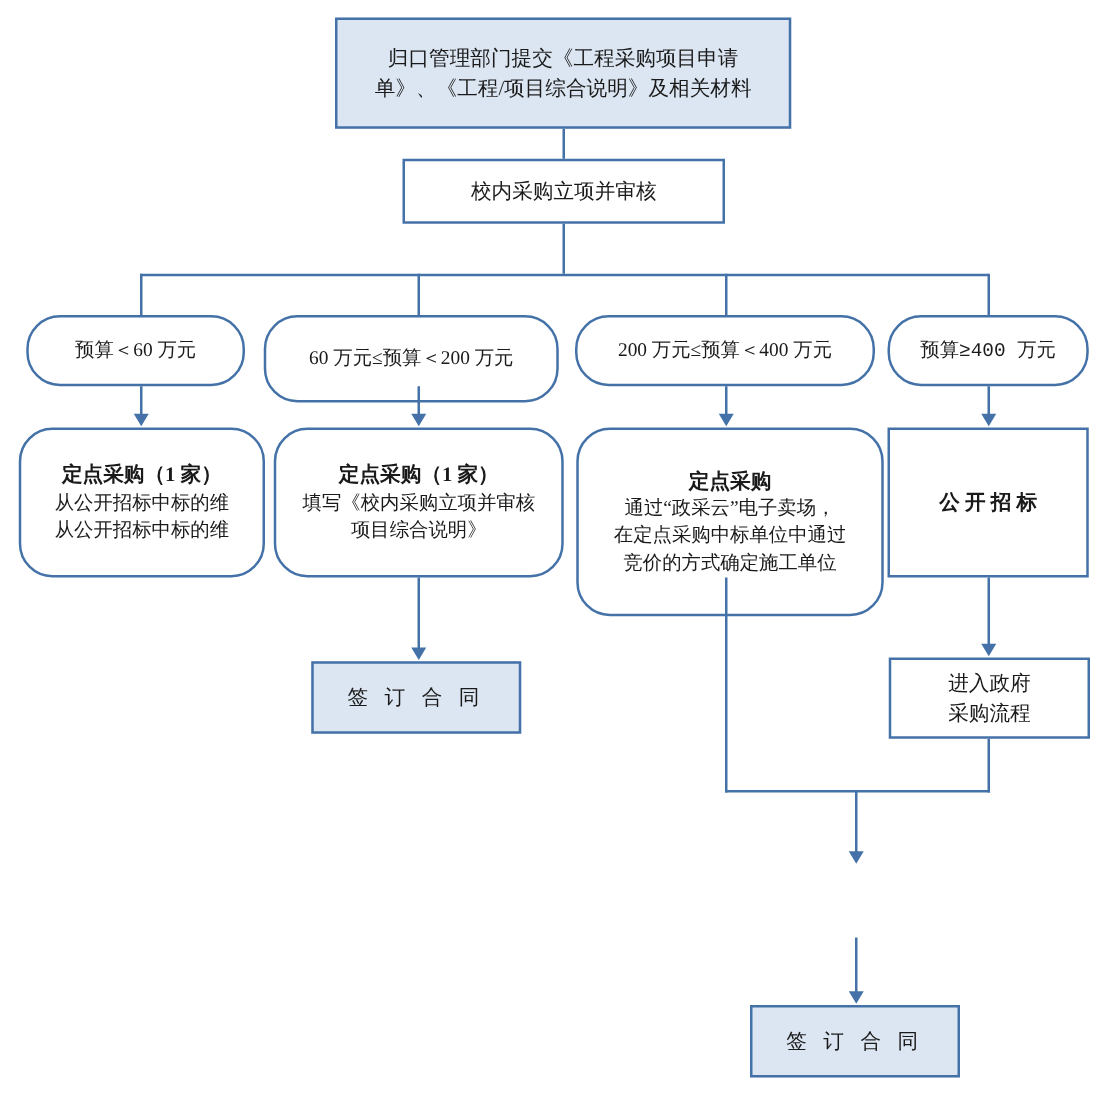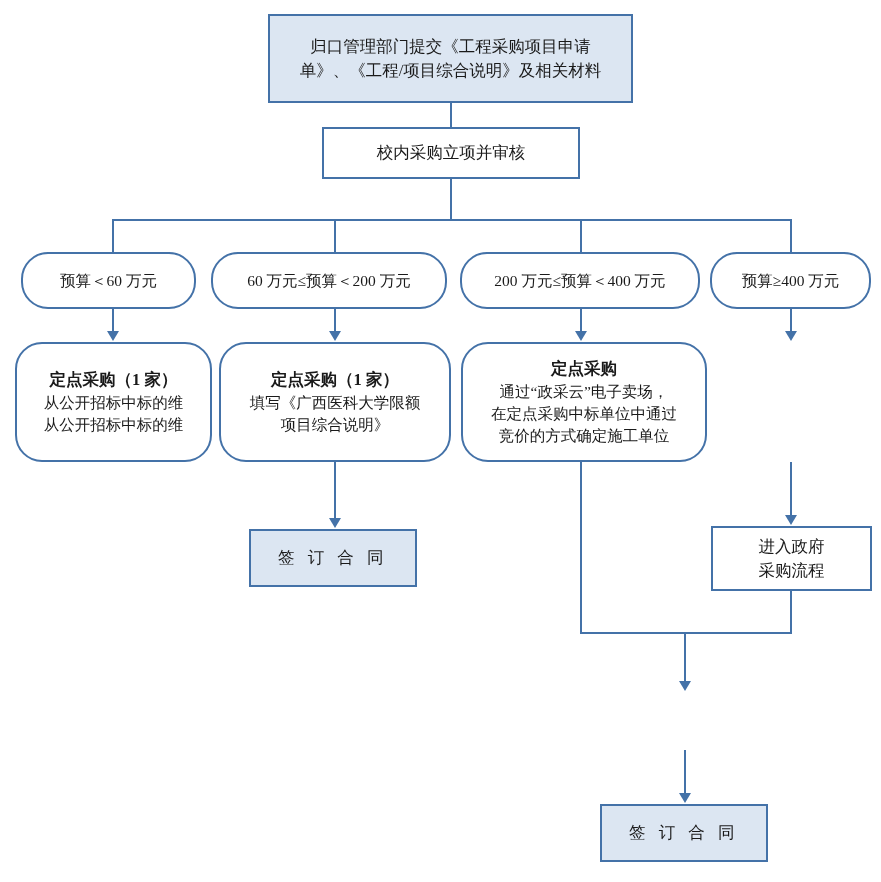--- a/index.html
+++ b/index.html
@@ -70,51 +70,54 @@
   </div>
 
   <div class="node t16" style="left:322px; top:127px; width:258px; height:52px;">
     <span class="ln">校内采购立项并审核</span>
   </div>
 
   <div class="node t15" style="left:21px; top:252px; width:175px; height:57px;">
     <span class="ln">预算＜60 万元</span>
   </div>
 
-  <div class="node t15" style="left:211px; top:252px; width:236px; height:57px;">
+  <div class="node t15" style="left:211px; top:252px; width:236px; height:70px;">
     <span class="ln">60 万元≤预算＜200 万元</span>
   </div>
 
   <div class="node t15" style="left:460px; top:252px; width:240px; height:57px;">
     <span class="ln">200 万元≤预算＜400 万元</span>
   </div>
 
-  <div class="node t15" style="left:710px; top:252px; width:161px; height:57px;">
+  <div class="node t15" style="left:710px; top:252px; width:161px; height:57px;font-family:Liberation Mono, monospace;">
     <span class="ln">预算≥400 万元</span>
   </div>
 
   <div class="node t15" style="left:15px; top:342px; width:197px; height:120px;">
     <span class="ln bold t16">定点采购（1 家）</span>
     <span class="ln">从公开招标中标的维</span>
     <span class="ln">从公开招标中标的维</span>
   </div>
 
   <div class="node t15" style="left:219px; top:342px; width:232px; height:120px;">
     <span class="ln bold t16">定点采购（1 家）</span>
-    <span class="ln">填写《广西医科大学限额</span>
+    <span class="ln">填写《校内采购立项并审核</span>
     <span class="ln">项目综合说明》</span>
   </div>
 
-  <div class="node t15" style="left:461px; top:342px; width:246px; height:120px;">
+  <div class="node t15" style="left:461px; top:342px; width:246px; height:151px;">
     <span class="ln bold t16">定点采购</span>
     <span class="ln">通过“政采云”电子卖场，</span>
     <span class="ln">在定点采购中标单位中通过</span>
     <span class="ln">竞价的方式确定施工单位</span>
   </div>
 
+  <div class="node t16" style="left:710px; top:342px; width:161px; height:120px;">
+    <span class="ln bold">公 开 招 标</span>
+  </div>
 
   <div class="node filled t16 wide" style="left:249px; top:529px; width:168px; height:58px;">
     <span class="ln">签 订 合 同</span>
   </div>
 
   <div class="node t16" style="left:711px; top:526px; width:161px; height:65px;">
     <span class="ln">进入政府</span>
     <span class="ln">采购流程</span>
   </div>
 

